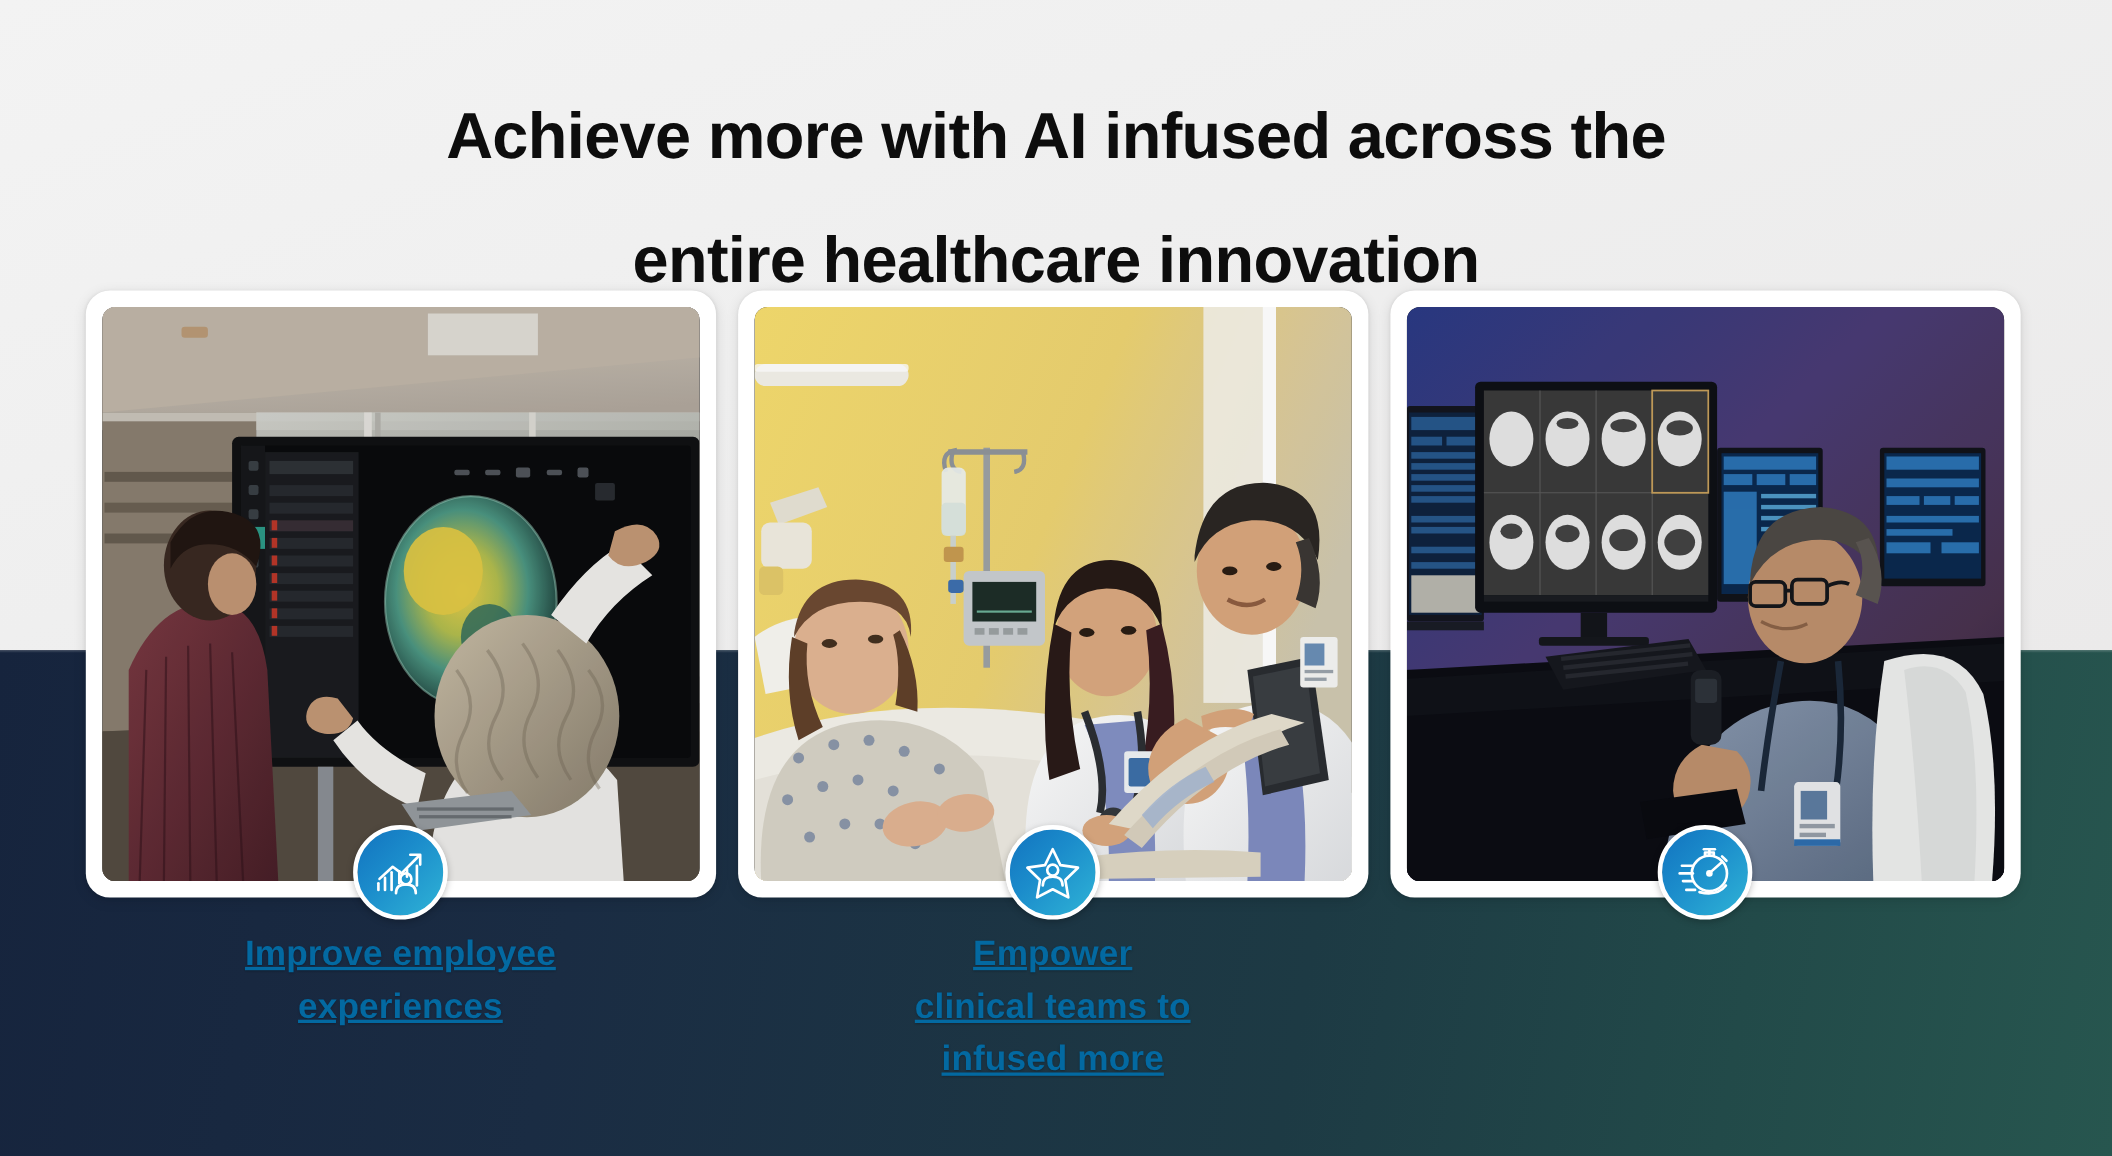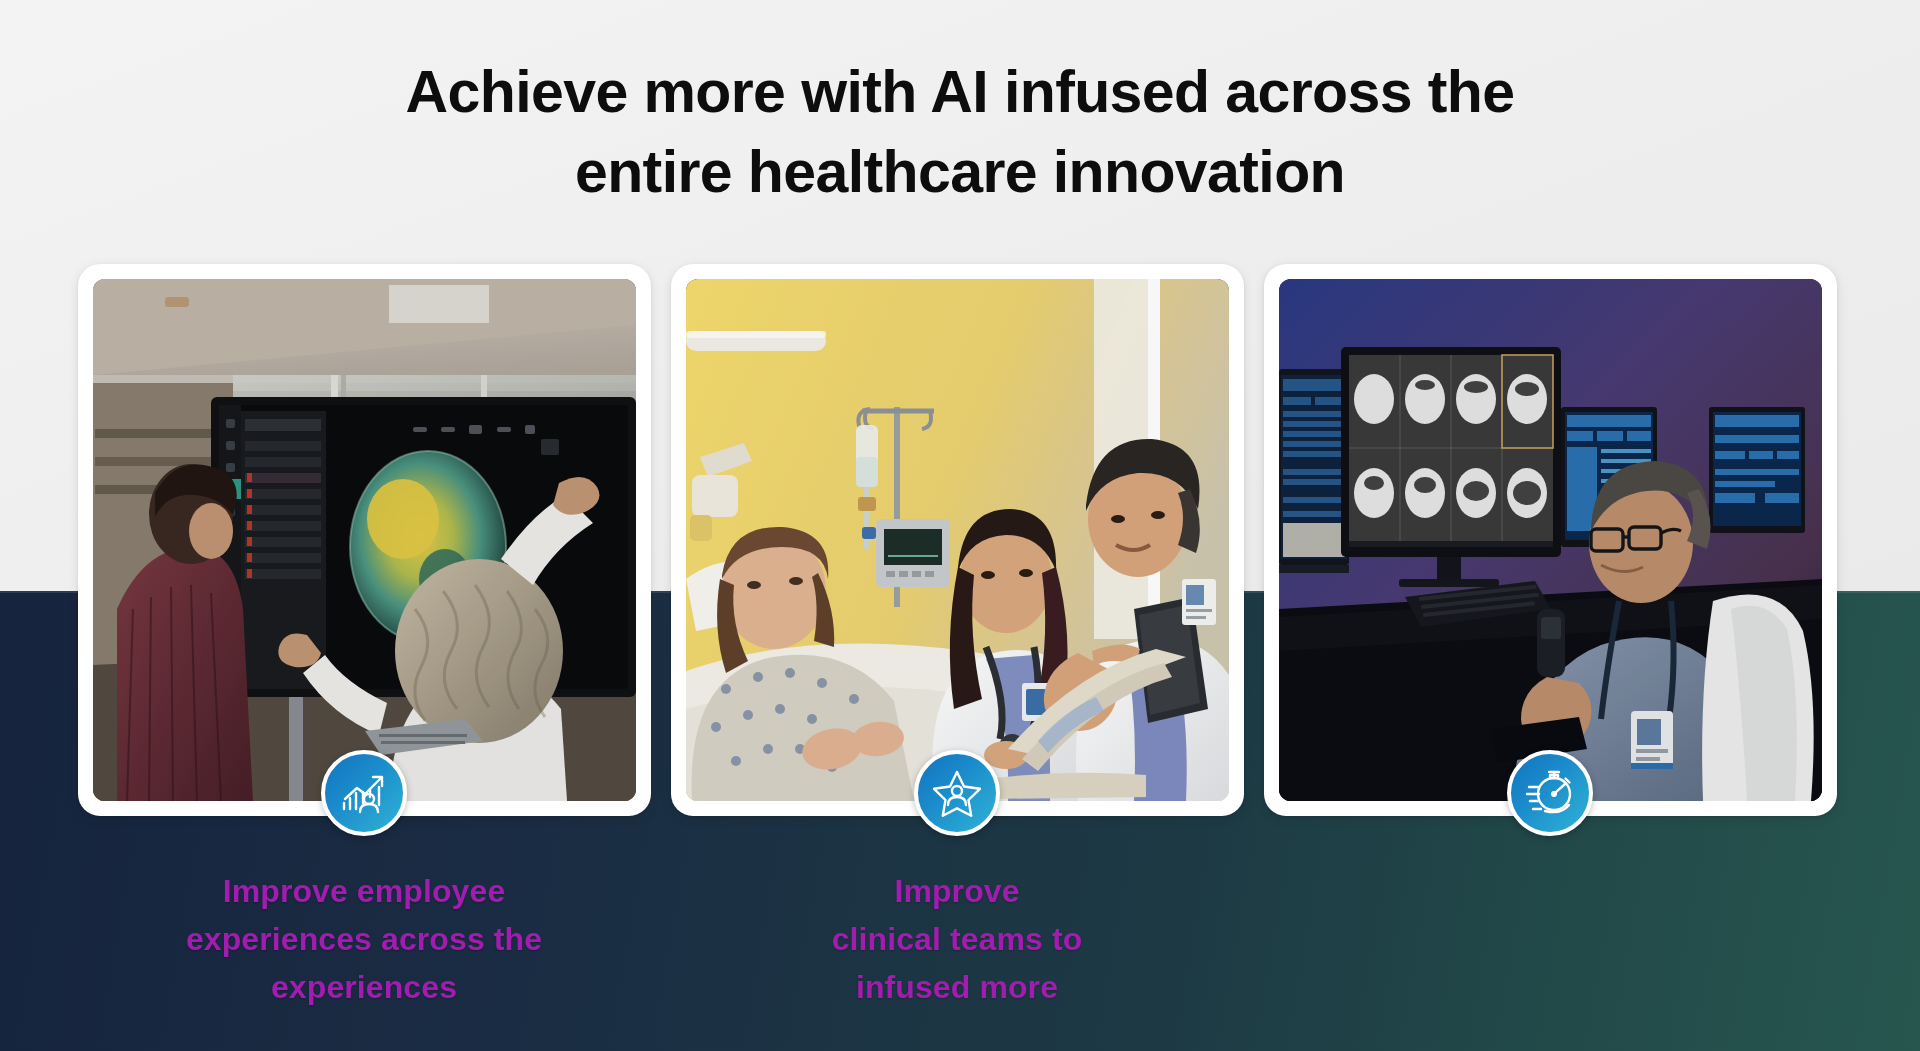--- a/index.html
+++ b/index.html
@@ -19,21 +19,21 @@
   .bg-band-hi{position:absolute;left:0;top:591px;width:1920px;height:2px;
     background:rgba(255,255,255,.10);}
 
   
   .title{
     position:absolute;left:0;top:52px;width:1920px;
     text-align:center;color:#0d0d0d;
     font-size:59px;line-height:80px;font-weight:700;
     letter-spacing:-.6px;
   }
-  .title .ln{display:block;}
+  .title .ln{display:block;margin-top:32px;}
 
   
   .card{
     position:absolute;top:264px;width:573px;height:552px;
     background:#ffffff;border-radius:22px;
     box-shadow:0 3px 12px rgba(0,0,0,.10), 0 1px 3px rgba(0,0,0,.08);
   }
   #card1{left:78px;}
   #card2{left:671px;}
   #card3{left:1264px;}
@@ -53,24 +53,25 @@
     box-shadow:0 2px 7px rgba(0,0,0,.25);
     display:flex;align-items:center;justify-content:center;
   }
   #badge1{left:321px;top:750px;}
   #badge2{left:914px;top:750px;}
   #badge3{left:1507px;top:750px;}
   .badge svg{display:block;}
 
   
   .caption{
-    position:absolute;top:867px;width:440px;text-align:center;
-    color:#a21caf;font-size:32px;line-height:48px;font-weight:700;
+    position:absolute;top:842px;width:440px;text-align:center;
+    color:#0369a1;font-size:32px;line-height:48px;font-weight:700;
     letter-spacing:.1px;
     text-shadow:0 1px 2px rgba(0,0,0,.25);
+    text-decoration:underline;
   }
   #cap1{left:144px;}
   #cap2{left:737px;}
   #cap3{left:1330px;}
   .caption .ln{display:block;white-space:nowrap;}
 </style>
 </head>
 <body>
 
 <div id="stage">
@@ -538,24 +539,23 @@
       <path d="M5 20 h10"></path>
         <path d="M3 27 h12"></path>
         <path d="M6 34 h9"></path>
       <path d="M9 42 h8"></path>
       <path d="M21 44 q16 4 24 -6"></path>
     </svg>
   </div>
 
   <div class="caption" id="cap1">
     <span class="ln">Improve employee</span>
-    <span class="ln">experiences across the</span>
     <span class="ln">experiences</span>
   </div>
 
   <div class="caption" id="cap2">
-    <span class="ln">Improve</span>
+    <span class="ln">Empower</span>
     <span class="ln">clinical teams to</span>
     <span class="ln">infused more</span>
   </div>
 
 
 </div>
 
 </body></html>

